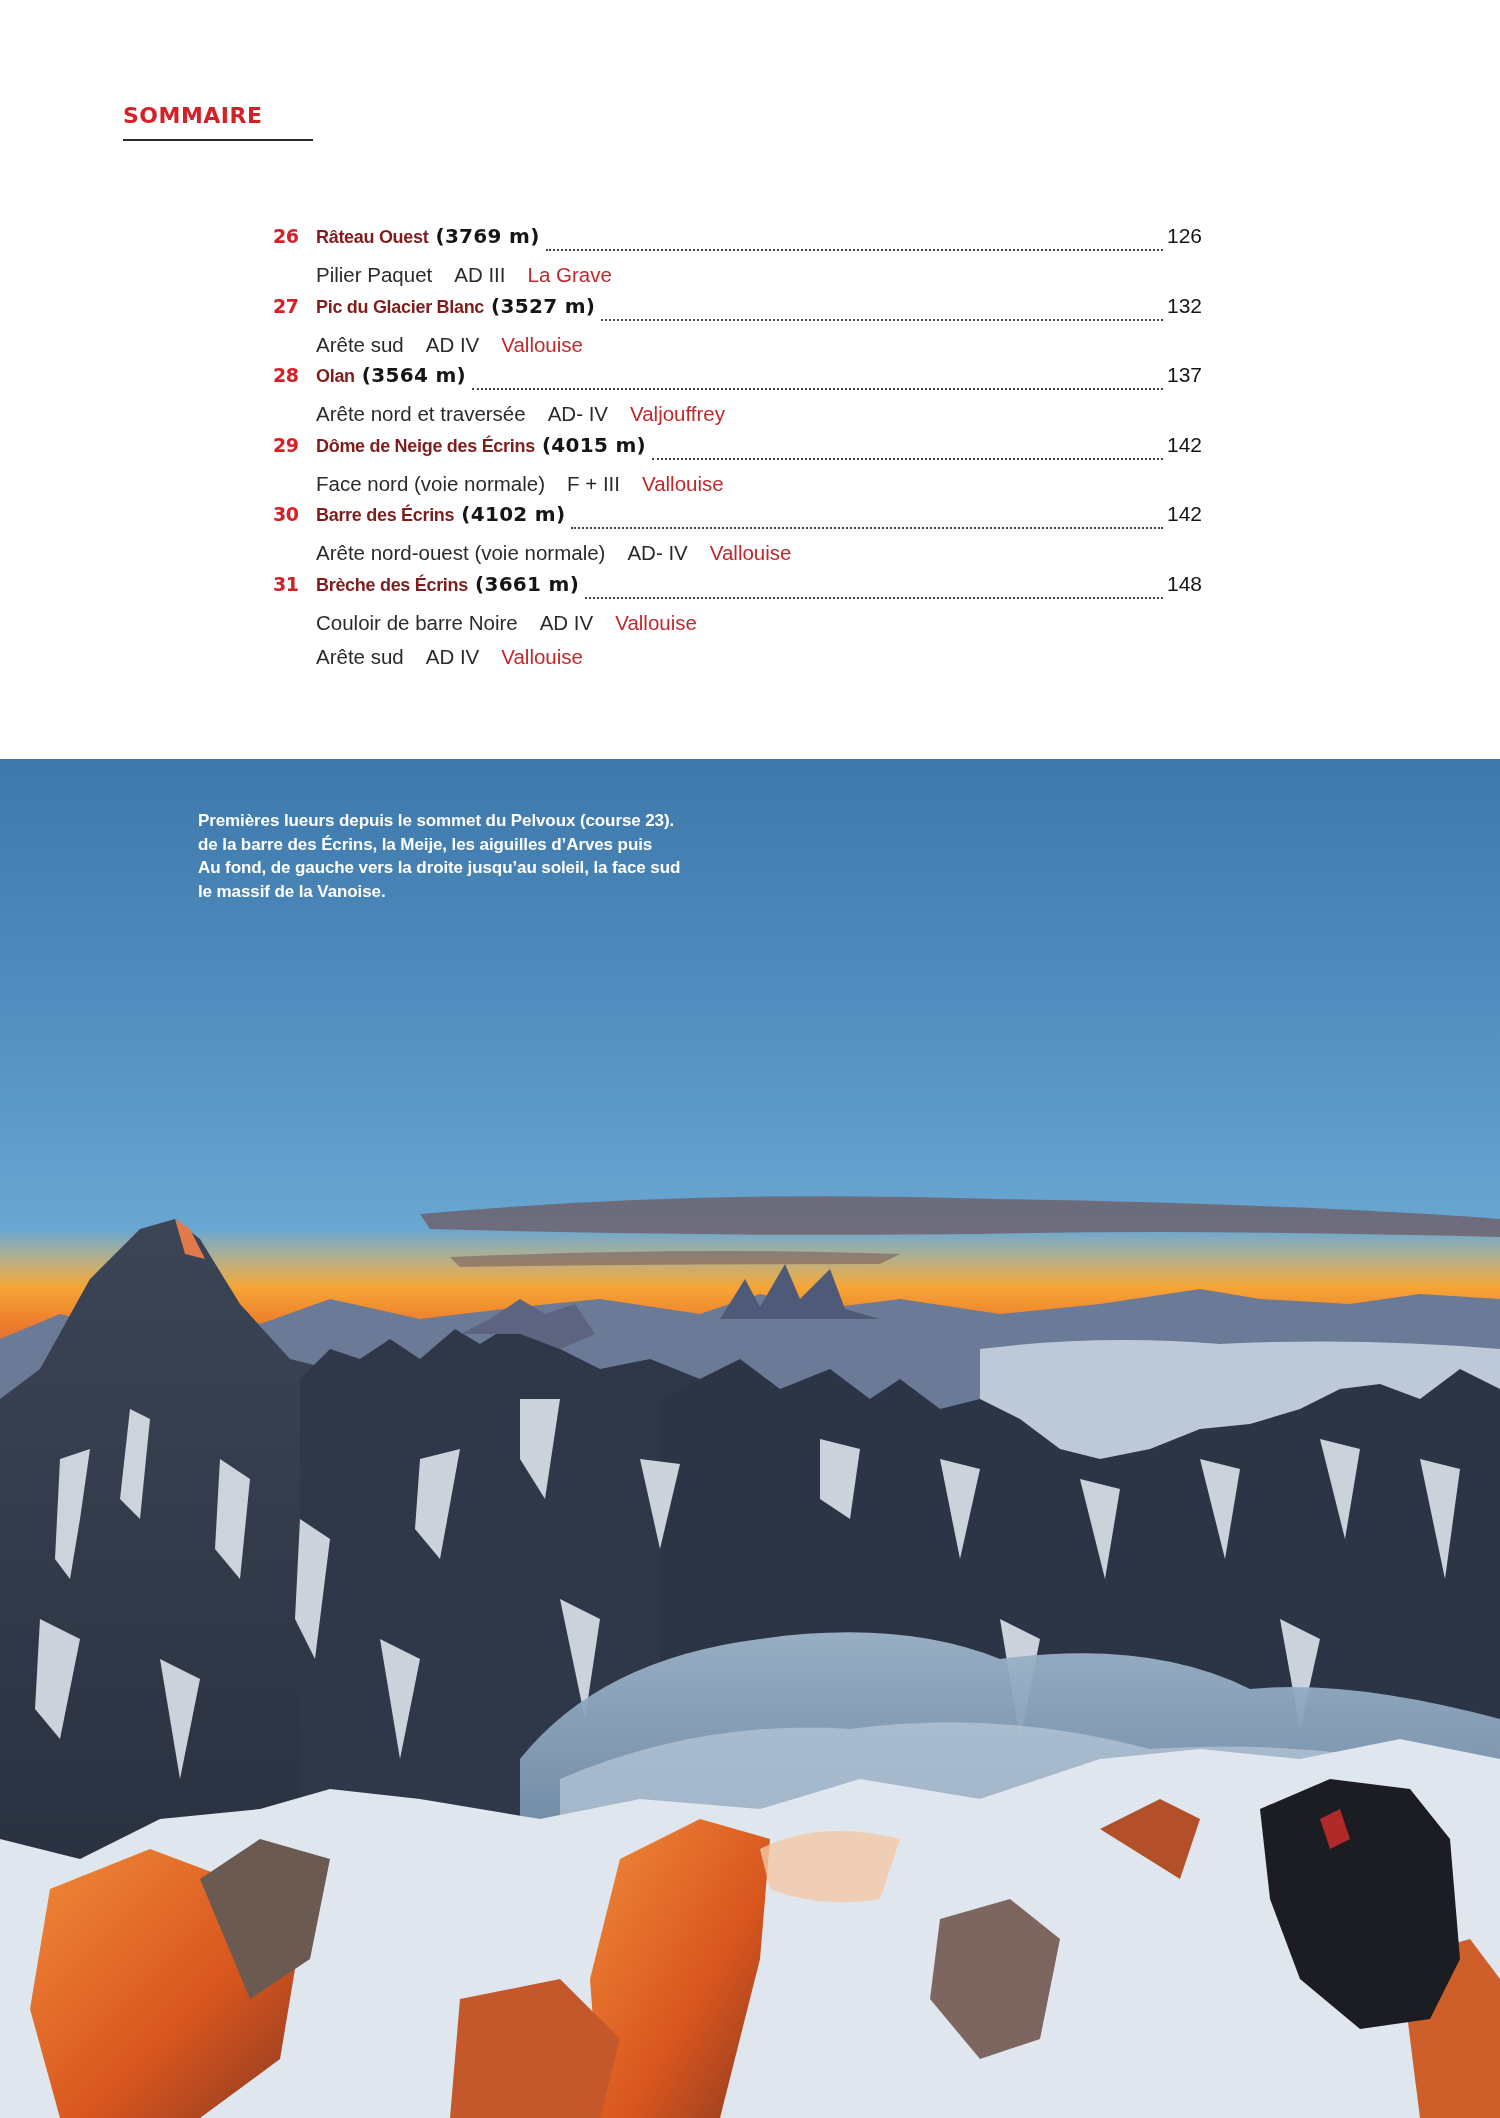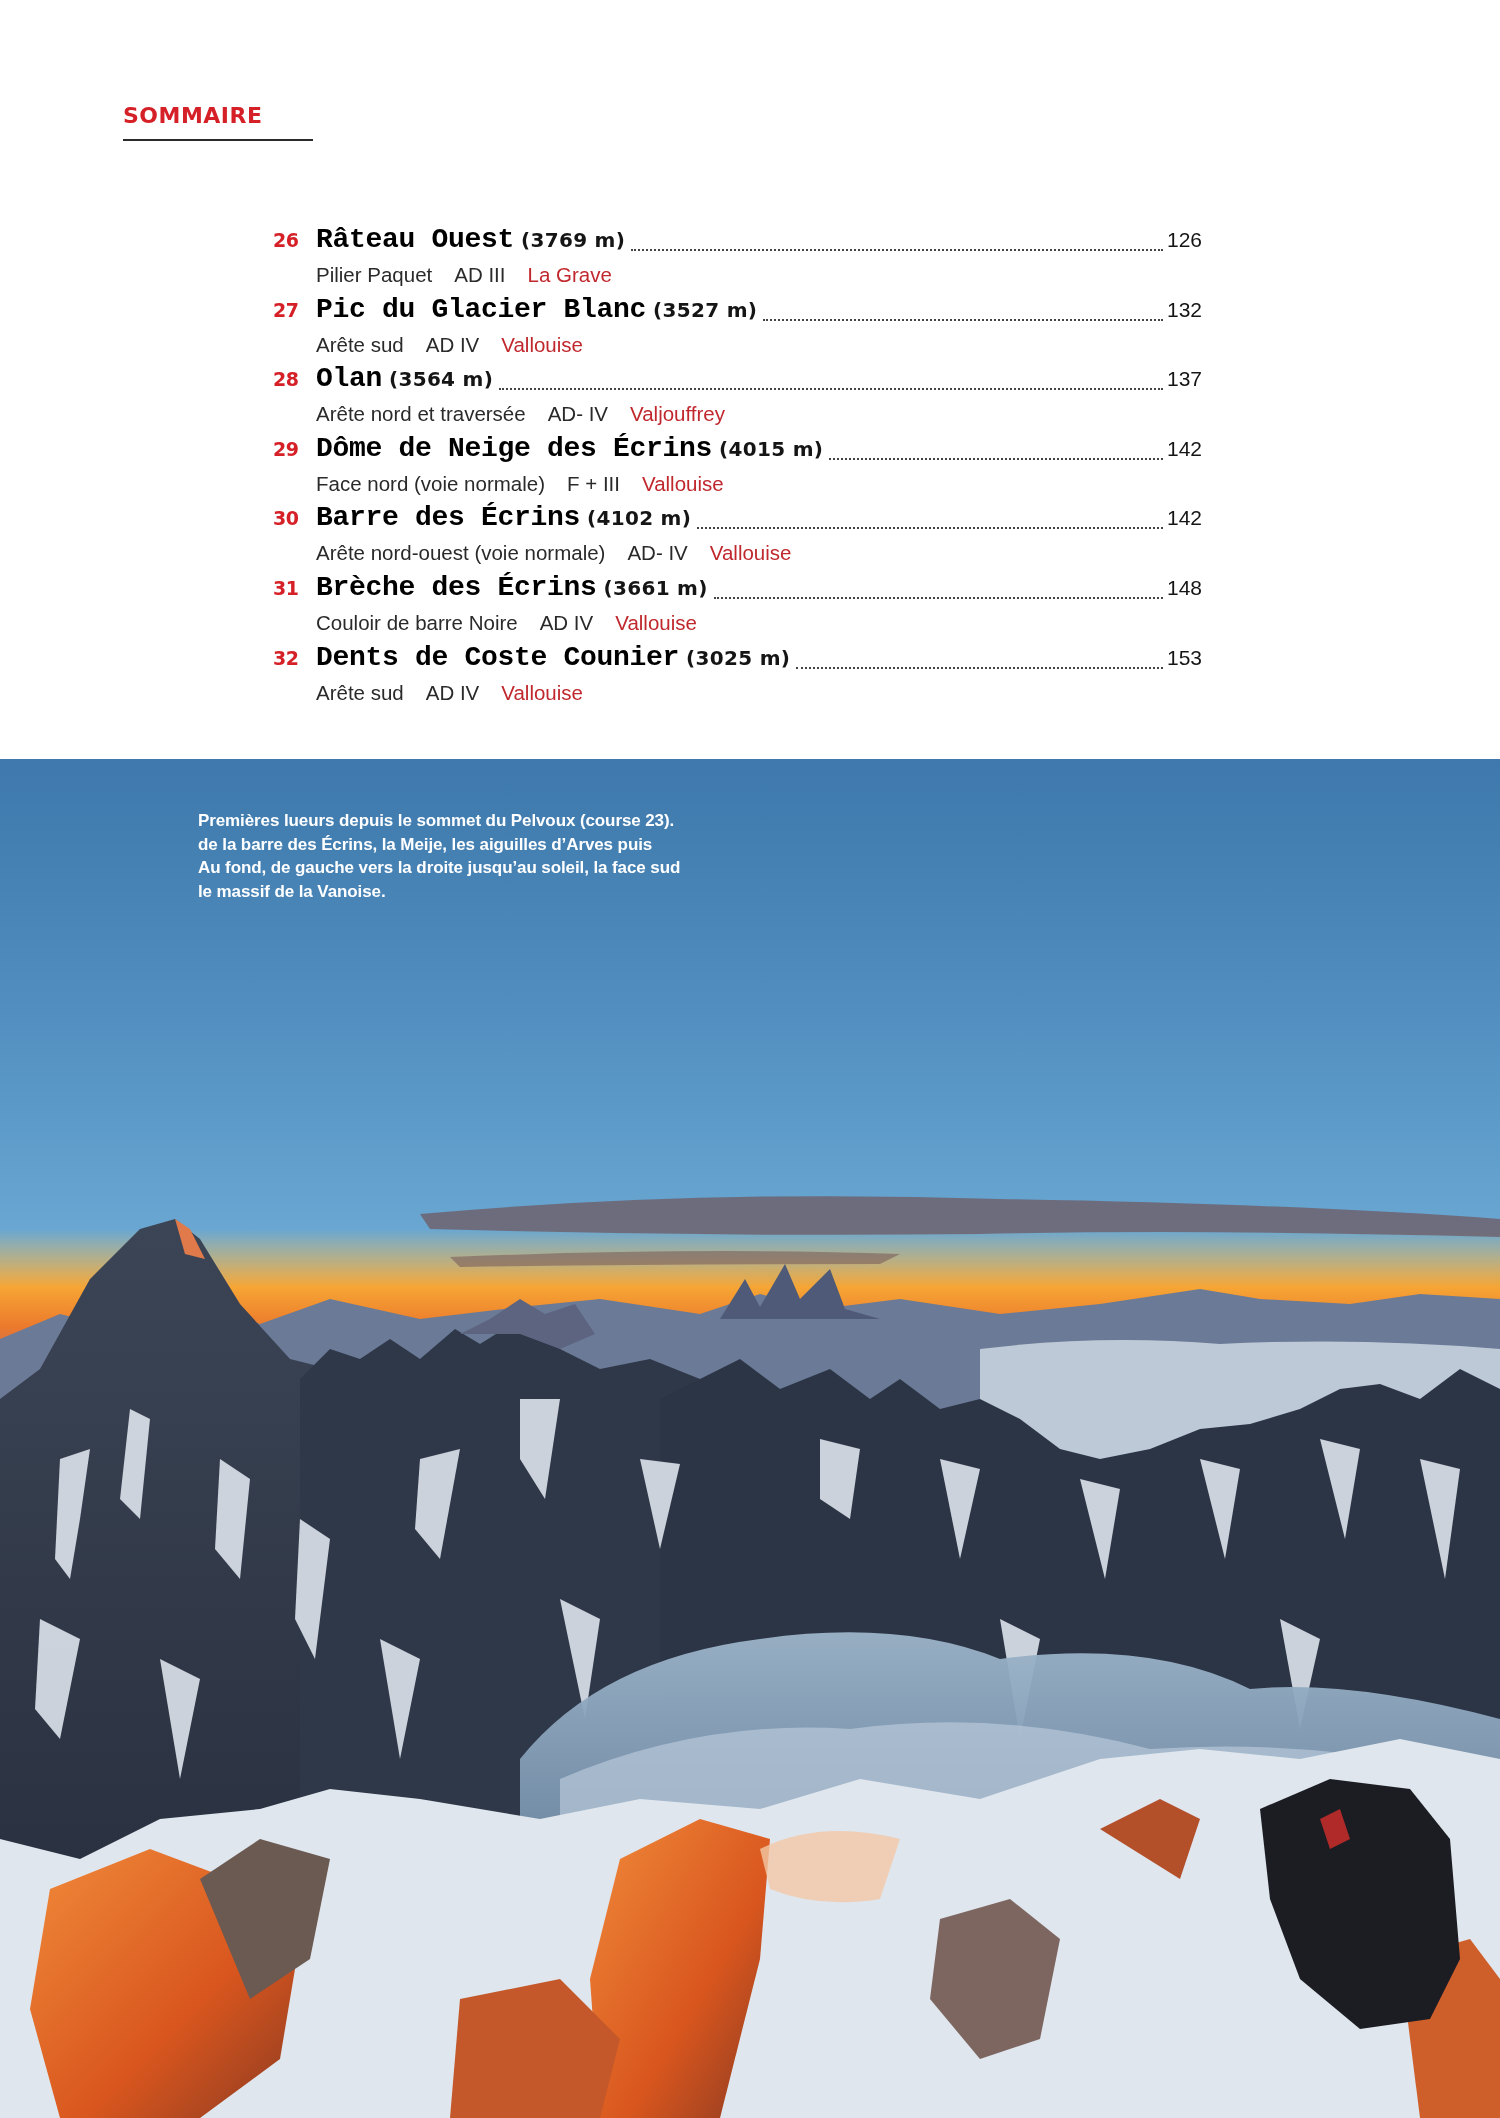--- a/index.html
+++ b/index.html
@@ -20,22 +20,22 @@
 
     .toc { position: absolute; left: 273px; top: 224px; width: 930px; }
     .toc-entry { height: 69.6px; position: relative; }
     .toc-line { display: flex; align-items: baseline; height: 36px; white-space: nowrap; }
     .toc-num {
       width: 43px; flex: 0 0 43px;
       font-family: "DejaVu Sans", sans-serif; font-weight: bold;
       font-size: 19px; color: #d52027; letter-spacing: -0.5px;
     }
     .toc-title {
-      font-family: Liberation Mono, monospace; font-size: 28px; font-weight: 600;
-      color: #000000; letter-spacing: -0.3px;
+      font-family: Liberation Sans, sans-serif; font-size: 18px; font-weight: 600;
+      color: #7f1d1d; letter-spacing: -0.3px;
     }
     .toc-alt {
       font-family: "DejaVu Sans", sans-serif; font-size: 20px; font-weight: 700;
       color: #151515; margin-left: 7px; letter-spacing: 0.3px;
     }
     .toc-leader {
       flex: 1 1 auto; overflow: hidden; margin: 0 4px 0 6px;
       border-bottom: 2px dotted #444; height: 1px; align-self: flex-end; margin-bottom: 9px;
     }
     .toc-page {
@@ -145,27 +145,20 @@
       <span class="toc-alt">(3661 m)</span>
       <span class="toc-leader"></span>
       <span class="toc-page">148</span>
     </div>
     <div class="toc-sub">
       <span>Couloir de barre Noire</span><span>AD IV</span><span class="region">Vallouise</span>
     </div>
   </div>
 
   <div class="toc-entry">
-    <div class="toc-line">
-      <span class="toc-num">32</span>
-      <span class="toc-title">Dents de Coste Counier</span>
-      <span class="toc-alt">(3025 m)</span>
-      <span class="toc-leader"></span>
-      <span class="toc-page">153</span>
-    </div>
     <div class="toc-sub">
       <span>Arête sud</span><span>AD IV</span><span class="region">Vallouise</span>
     </div>
   </div>
 </div>
 
 <div class="photo">
   <svg viewBox="0 0 1500 1359" preserveAspectRatio="none">
     <defs>
       <linearGradient id="glow" x1="0" y1="0" x2="0" y2="1">

